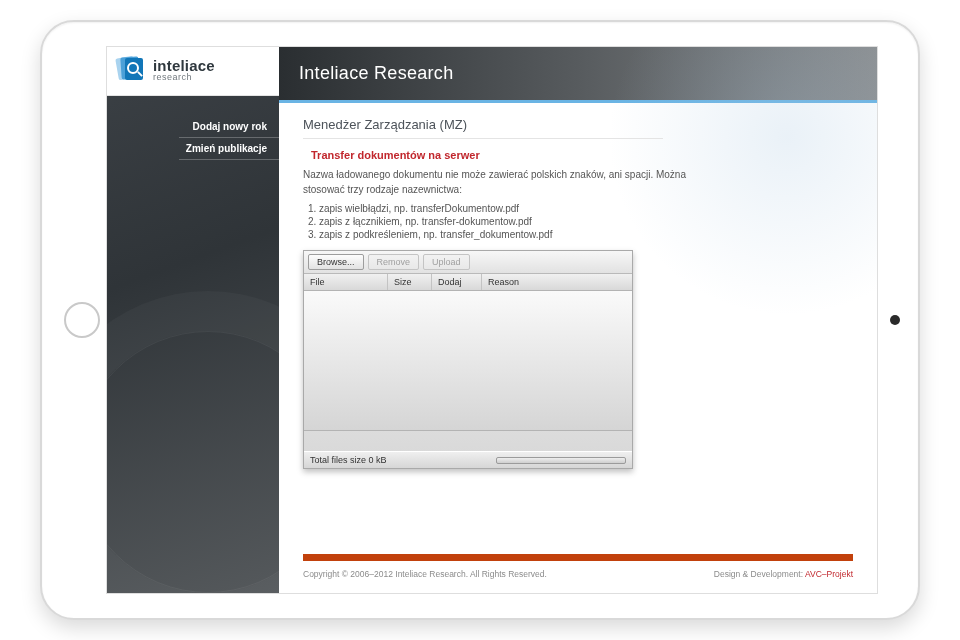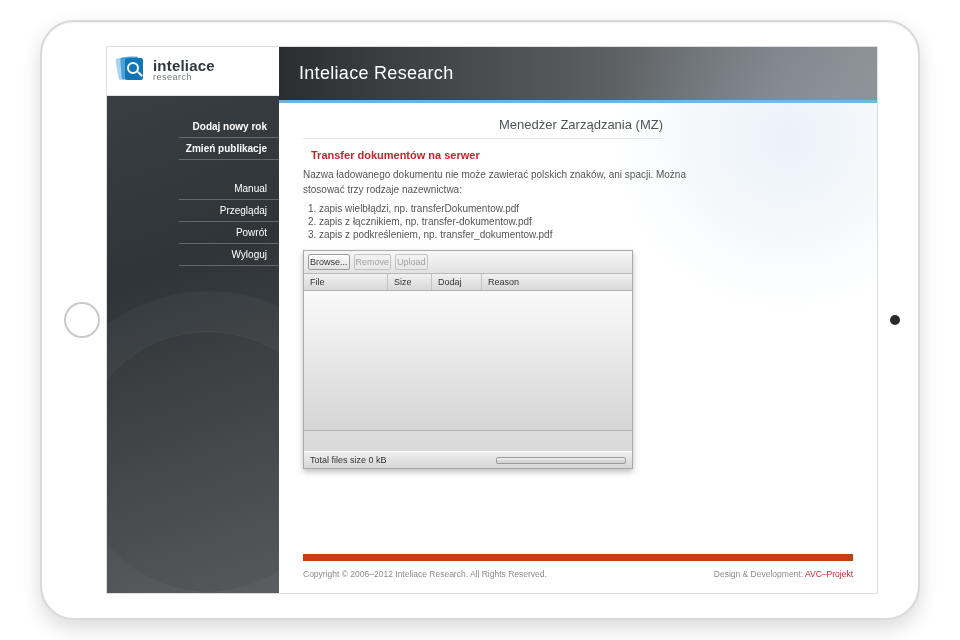--- a/index.html
+++ b/index.html
@@ -77,41 +77,41 @@
     pointer-events:none;
   }
   .header {
     height:56px; background: linear-gradient(90deg, #2a2e31 0%, #575b5e 50%, #8b8e90 100%);
     display:flex; align-items:center; padding-left:20px; color:#fff;
     font-size:18px; letter-spacing:0.3px;
     border-bottom:3px solid #6ab4e4;
   }
 
   .content { padding: 14px 24px 0 24px; flex:1; font-size:10px; color:#444; position:relative; z-index:1;}
-  .page-title { color:#4d535a; font-size:13px; margin-bottom:4px; padding-bottom:6px; border-bottom:1px solid #e4e4e4; width: 360px; text-align: right;}
+  .page-title { color:#4d535a; font-size:13px; margin-bottom:4px; padding-bottom:6px; border-bottom:1px solid #e4e4e4; width: 360px;}
   .section-title { color:#c1272d; font-size:11px; font-weight:bold; margin:10px 8px 6px;}
   .desc { color:#555; line-height:1.5; margin-bottom:6px; max-width: 420px;}
   .list { padding-left: 16px; color:#555;}
   .list li { margin: 2px 0; }
 
   
   .uploader {
     margin-top: 10px; width: 330px;
     border:1px solid #a9a9a9;
     background: linear-gradient(#f3f3f3,#d7d7d7);
     box-shadow: 0 3px 6px rgba(0,0,0,0.25);
     font-size:9px;
   }
   .toolbar {
     display:flex; gap:4px; padding:3px 4px;
     background: linear-gradient(#f7f7f7,#e2e2e2);
     border-bottom:1px solid #b9b9b9;
   }
   .btn {
-    padding:2px 1px; font-size:9px; border:1px solid #9d9d9d; border-radius:2px;
+    padding:2px 8px; font-size:9px; border:1px solid #9d9d9d; border-radius:2px;
     background: linear-gradient(#fdfdfd,#e2e2e2); color:#333;
   }
   .btn.disabled{ color:#a0a0a0; border-color:#c4c4c4; background:linear-gradient(#f2f2f2,#e8e8e8);}
   .cols {
     display:flex; background: linear-gradient(#f0f0f0,#d8d8d8); border-bottom:1px solid #b3b3b3;
   }
   .col { padding:3px 6px; border-right:1px solid #c3c3c3; color:#333; }
   .col.file{ width:84px;} .col.size{ width:44px;} .col.status{ width:50px;} .col.reason{ flex:1; border-right:none;}
   .grid-body {
     height:140px; background: linear-gradient(#fafafa,#d5d5d5);
@@ -156,26 +156,20 @@
           <div class="logo-text">
             <div class="t1">inteliace</div>
             <div class="t2">research</div>
           </div>
         </div>
 
         <nav class="nav">
           <div class="nav-section">
             <a class="nav-item bold">Dodaj nowy rok</a>
             <a class="nav-item bold">Zmień publikacje</a>
-          </div>
-          <div class="nav-section">
-            <a class="nav-item">Manual</a>
-            <a class="nav-item">Przeglądaj</a>
-            <a class="nav-item">Powrót</a>
-            <a class="nav-item">Wyloguj</a>
           </div>
         </nav>
       </aside>
 
       <main class="main">
         <div class="header">
           <span>Inteliace Research</span>
         </div>
 
         <div class="content">

